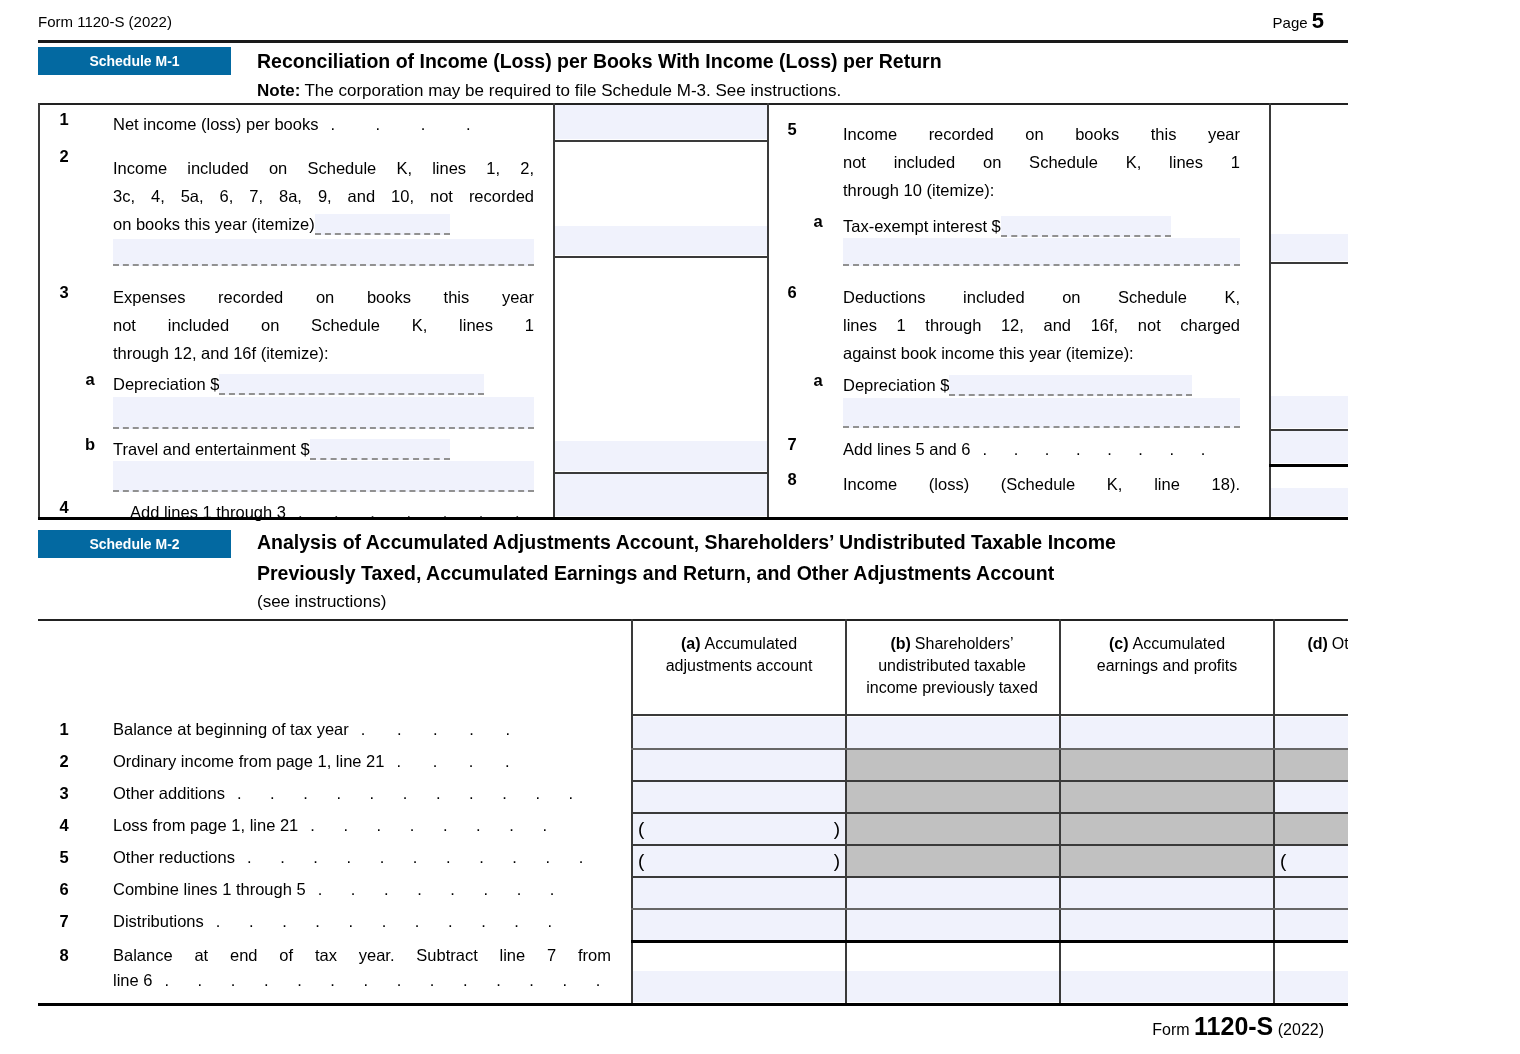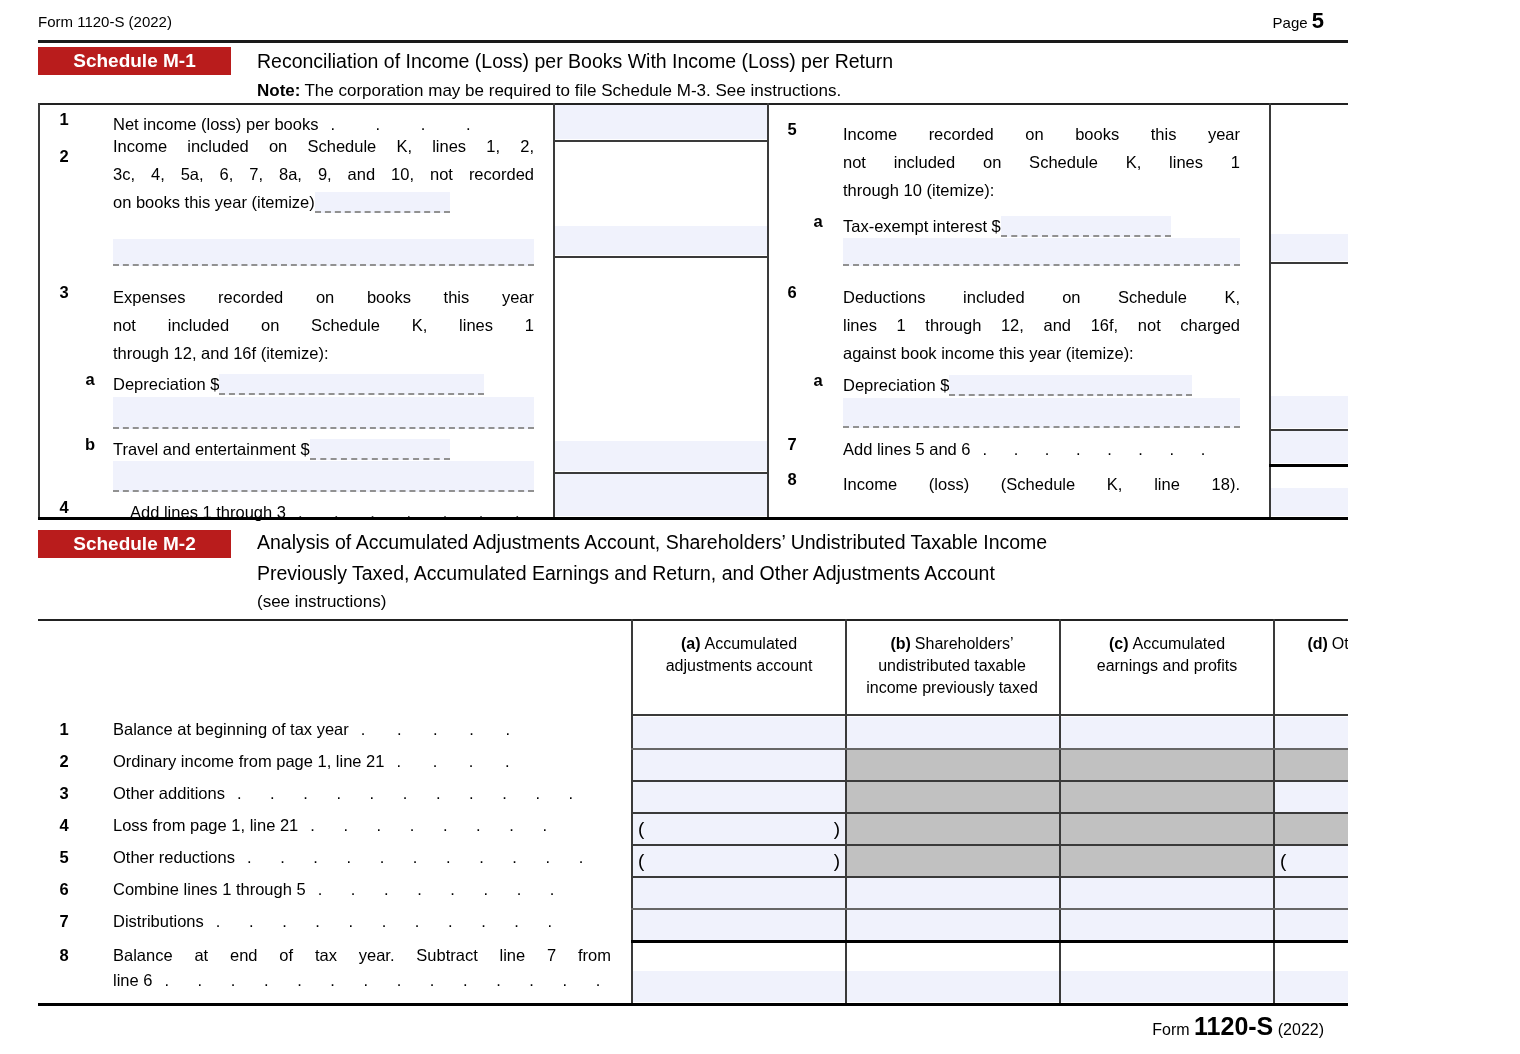--- a/index.html
+++ b/index.html
@@ -13,23 +13,23 @@
   
   .field{position:absolute;background:#f0f2fc;}
   .dashed-row{position:absolute;background:#f0f2fc;border-bottom:2px dashed #919191;}
   .inline-field{display:inline-block;background:#f0f2fc;border-bottom:2px dashed #919191;
                 height:19px;vertical-align:-5px;}
   .ifw135{width:135px}.ifw265{width:265px}.ifw140{width:140px}.ifw170{width:170px}.ifw243{width:243px}
   .shaded{background:#c1c1c1;}
   .input{background:#f0f2fc;}
   
   .hdr-small{position:absolute;font-size:15px;}
-  .badge{position:absolute;background:#b91c1c;color:#fff;font-weight:bold;font-size:19px;
+  .badge{position:absolute;background:#0369a1;color:#fff;font-weight:bold;font-size:14px;
          display:flex;align-items:center;justify-content:center;}
-  .sec-title{position:absolute;font-weight:normal;font-size:19.5px;}
+  .sec-title{position:absolute;font-weight:bold;font-size:19.5px;}
   .note{position:absolute;font-size:17px;}
   .num{position:absolute;width:28px;text-align:center;font-weight:bold;font-size:16.5px;}
   .tbl{position:absolute;font-size:16.5px;line-height:28px;}
   .just{text-align:justify;text-align-last:justify;}
   .dots{word-spacing:24px;margin-left:12px;white-space:nowrap;}
   .ws36{word-spacing:36px;}
   .ws27{word-spacing:27px;}
   .ws22{word-spacing:22px;}
   .m2h{position:absolute;text-align:center;font-size:16px;line-height:22px;}
   .m2label{position:absolute;left:113px;width:480px;font-size:16.5px;white-space:nowrap;}
@@ -82,21 +82,21 @@
   <div class="field" style="left:1271px;top:396px;width:224px;height:32px;"></div>
   <div class="field" style="left:1271px;top:431px;width:224px;height:32px;"></div>
   <div class="field" style="left:1271px;top:488px;width:224px;height:28px;"></div>
 
   <div class="num" style="left:50px;top:110px;">1</div>
   <div class="tbl" style="left:113px;top:110px;width:421px;white-space:nowrap;">
     <span>Net income (loss) per books</span><span class="dots ws36">. . . .</span>
   </div>
 
   <div class="num" style="left:50px;top:147px;">2</div>
-  <div class="tbl" style="left:113px;top:132px;width:421px;">
+  <div class="tbl" style="left:113px;top:154px;width:421px;">
     <div class="just">Income included on Schedule K, lines 1, 2,</div>
     <div class="just">3c, 4, 5a, 6, 7, 8a, 9, and 10, not recorded</div>
     <div><span>on books this year (itemize)</span><span class="inline-field ifw135"></span></div>
   </div>
   <div class="dashed-row" style="left:113px;top:239px;width:421px;height:25px;"></div>
 
   <div class="num" style="left:50px;top:283px;">3</div>
   <div class="tbl" style="left:113px;top:283px;width:421px;">
     <div class="just">Expenses recorded on books this year</div>
     <div class="just">not  included on Schedule K, lines 1</div>

